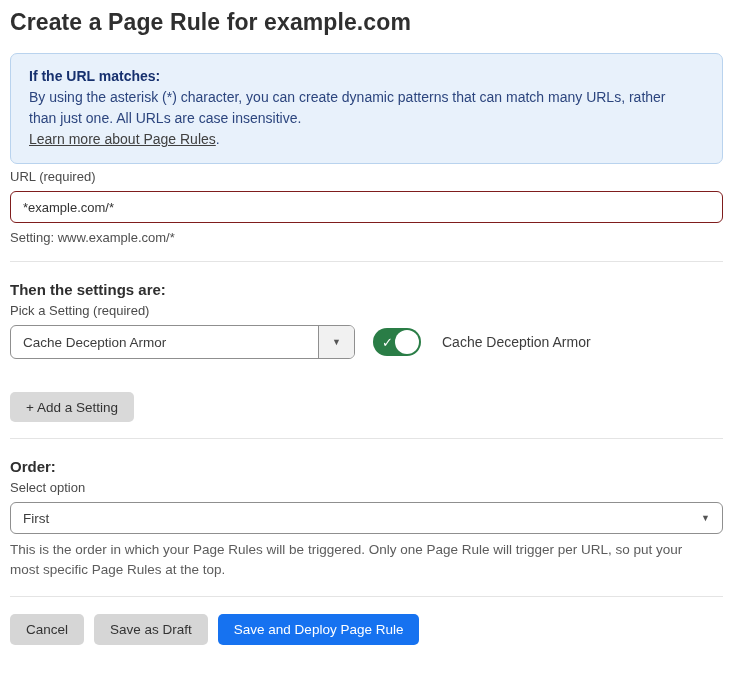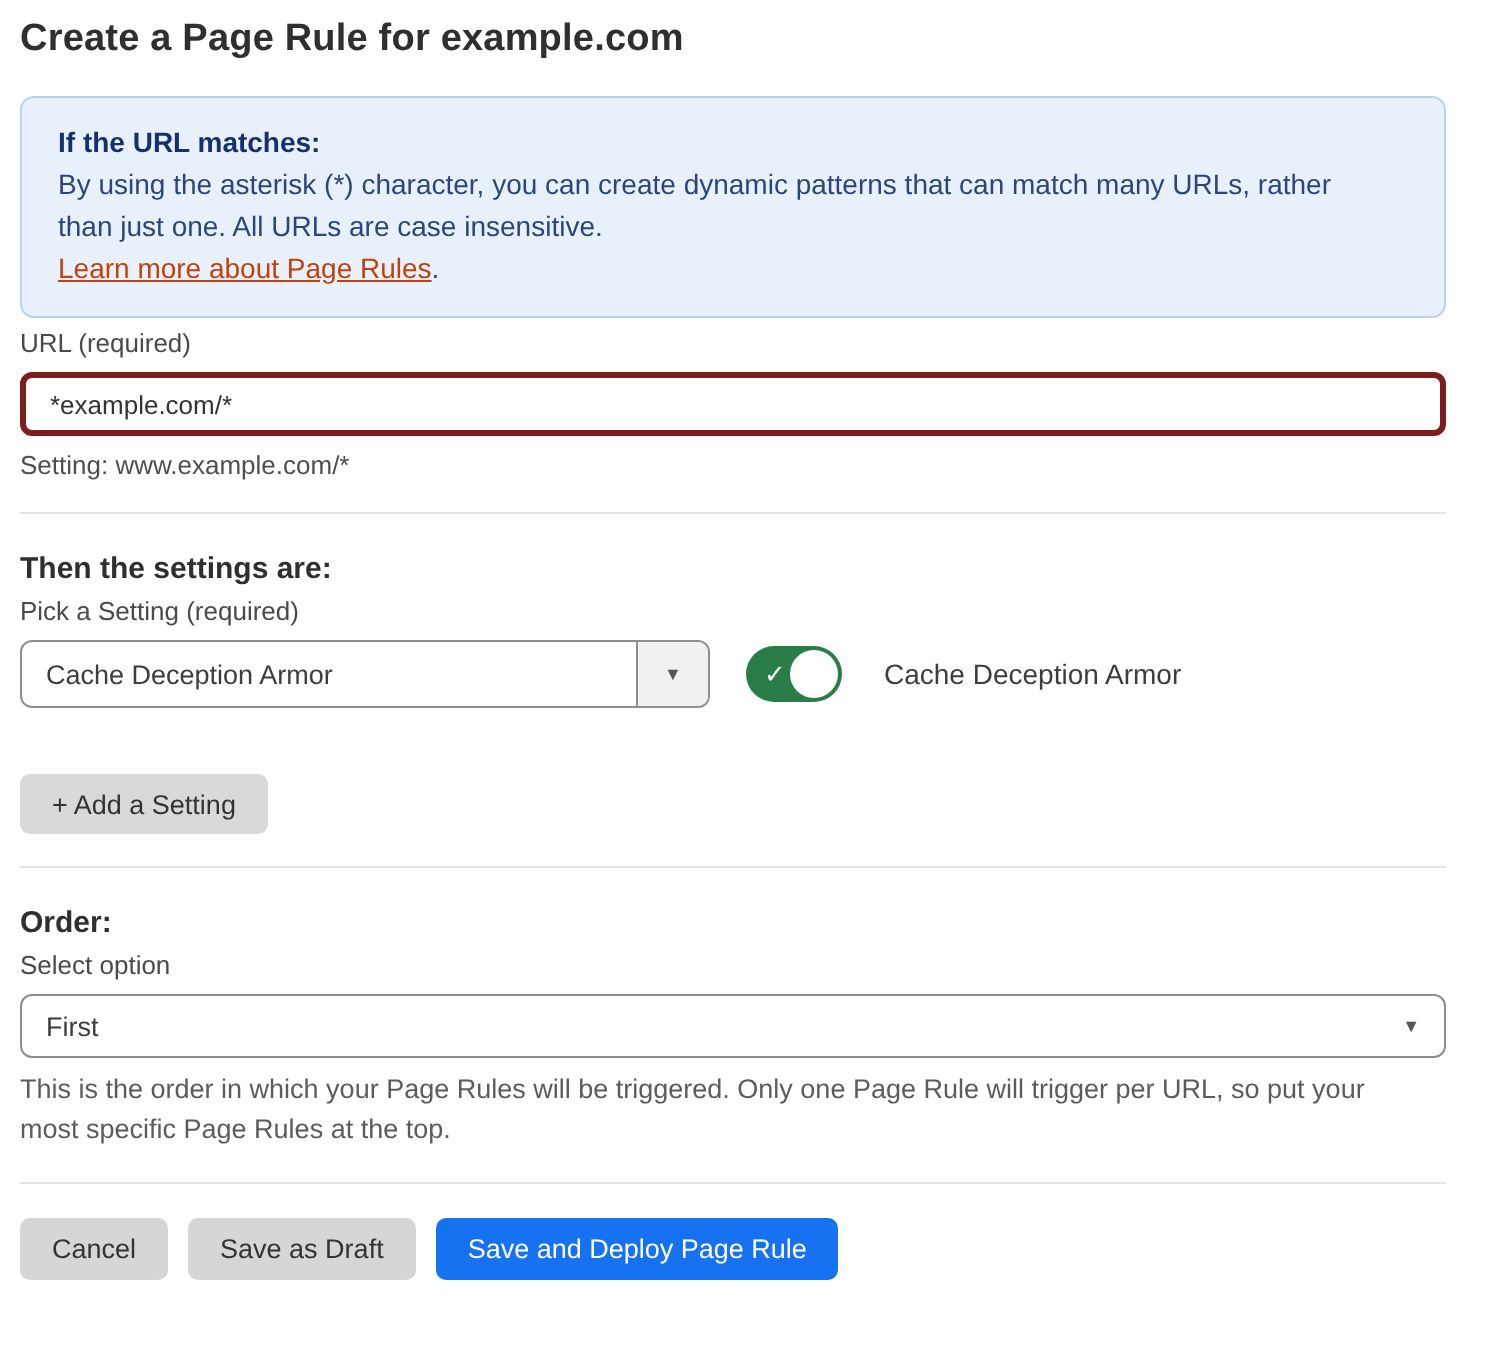--- a/index.html
+++ b/index.html
@@ -7,21 +7,21 @@
   body {
     width: 750px;
     height: 679px;
     font-family: "Liberation Sans", "DejaVu Sans", sans-serif;
     color: #333333;
     overflow: hidden;
   }
   .container { padding: 9px 27px 18px 10px; }
 
   .page-title {
-    font-size: 19px;
+    font-size: 23px;
     font-weight: bold;
     color: #2f2f2f;
     letter-spacing: 0.1px;
   }
 
   
   .info-box {
     margin-top: 17px;
     background: #e8f1fb;
     border: 1px solid #b9d3ee;
@@ -35,36 +35,36 @@
     line-height: 21px;
   }
   .info-body {
     font-size: 14px;
     color: #2c457e;
     line-height: 21px;
     max-width: 660px;
   }
   .info-link-line { font-size: 14px; line-height: 21px; color: #2c457e; }
   .info-link {
-    color: #c2410c;
+    color: #404040;
     text-decoration: underline;
     cursor: pointer;
   }
 
   
   .field-label {
     margin-top: 5px;
     font-size: 13px;
     color: #4a4a4a;
   }
   .text-input {
     margin-top: 7px;
     width: 100%;
     height: 32px;
-    border: 3px solid #7f1d1d;
+    border: 1px solid #7f1d1d;
     border-radius: 6px;
     padding: 0 12px;
     font-size: 13px;
     color: #333333;
     font-family: "Liberation Sans", "DejaVu Sans", sans-serif;
     background: #ffffff;
     display: block;
   }
   .hint-text {
     margin-top: 7px;

